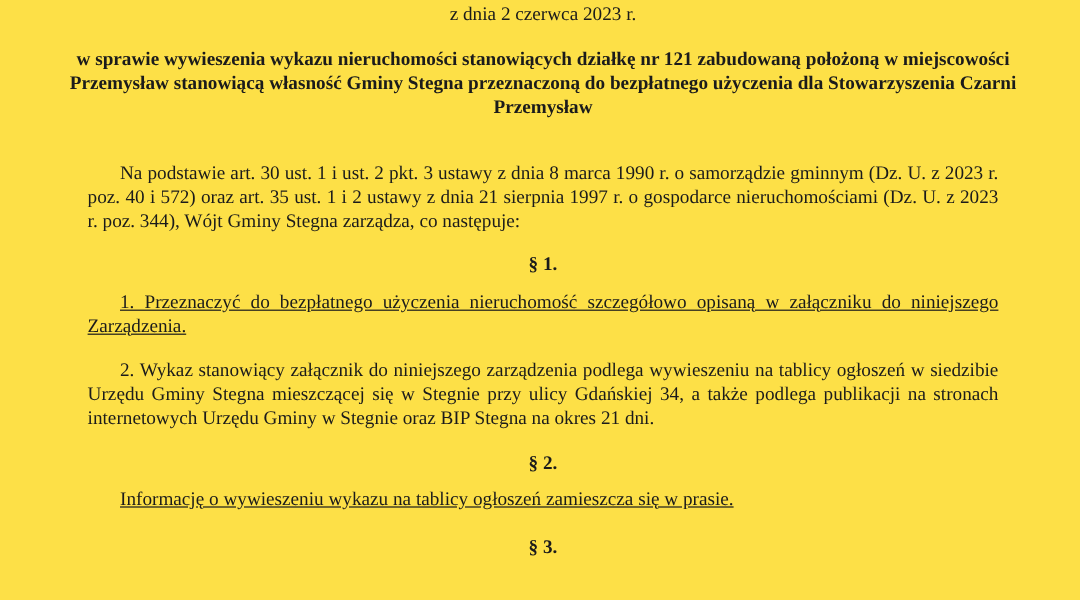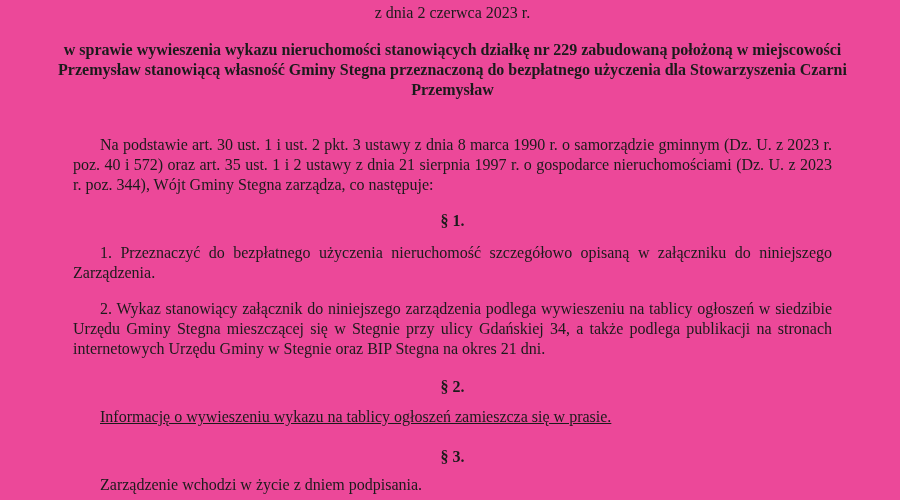--- a/index.html
+++ b/index.html
@@ -12,21 +12,21 @@
   }
   .page {
     box-sizing: border-box;
     width: 900px;
     height: 500px;
     padding: 3px 52px 0 57px;
     font-family: "Liberation Serif", "DejaVu Serif", serif;
     font-size: 16px;
     line-height: 20px;
     color: #1b1b1b;
-    background: #ec4899;
+    background: #fde047;
   }
   .date-line {
     text-align: center;
     margin: 0;
   }
   .doc-title {
     margin: 17px 0 0 0;
     text-align: center;
     font-weight: bold;
     font-size: 16px;
@@ -37,45 +37,44 @@
     text-align: justify;
     text-indent: 27px;
   }
   .section-header {
     margin: 0;
     text-align: center;
     font-weight: bold;
   }
   .mt-intro { margin-top: 35px; }
   .mt-s1    { margin-top: 16px; }
-  .mt-p1    { margin-top: 12px; }
+  .mt-p1    { margin-top: 12px; text-decoration: underline; }
   .mt-p2    { margin-top: 12px; }
   .mt-s2    { margin-top: 18px; }
   .mt-p3    { margin-top: 10px; text-decoration: underline; }
   .mt-s3    { margin-top: 20px; }
   .mt-p4    { margin-top: 8px; }
 </style>
 </head>
 <body>
 
 <div class="page">
 
   <div class="date-line">z dnia 2 czerwca 2023 r.</div>
 
-  <div class="doc-title">w sprawie wywieszenia wykazu nieruchomości stanowiących działkę nr 229 zabudowaną położoną w miejscowości Przemysław stanowiącą własność Gminy Stegna przeznaczoną do bezpłatnego użyczenia dla Stowarzyszenia Czarni Przemysław</div>
+  <div class="doc-title">w sprawie wywieszenia wykazu nieruchomości stanowiących działkę nr 121 zabudowaną położoną w miejscowości Przemysław stanowiącą własność Gminy Stegna przeznaczoną do bezpłatnego użyczenia dla Stowarzyszenia Czarni Przemysław</div>
 
   <p class="para mt-intro">Na podstawie art. 30 ust. 1 i ust. 2 pkt. 3 ustawy z dnia 8 marca 1990 r. o samorządzie gminnym (Dz. U. z 2023 r. poz. 40 i 572) oraz art. 35 ust. 1 i 2 ustawy z dnia 21 sierpnia 1997 r. o gospodarce nieruchomościami (Dz. U. z 2023 r. poz. 344), Wójt Gminy Stegna zarządza, co następuje:</p>
 
   <div class="section-header mt-s1">§ 1.</div>
 
   <p class="para mt-p1">1. Przeznaczyć do bezpłatnego użyczenia nieruchomość szczegółowo opisaną w załączniku do niniejszego Zarządzenia.</p>
 
   <p class="para mt-p2">2. Wykaz stanowiący załącznik do niniejszego zarządzenia podlega wywieszeniu na tablicy ogłoszeń w siedzibie Urzędu Gminy Stegna mieszczącej się w Stegnie przy ulicy Gdańskiej 34, a także podlega publikacji na stronach internetowych Urzędu Gminy w Stegnie oraz BIP Stegna na okres 21 dni.</p>
 
   <div class="section-header mt-s2">§ 2.</div>
 
   <p class="para mt-p3">Informację o wywieszeniu wykazu na tablicy ogłoszeń zamieszcza się w prasie.</p>
 
   <div class="section-header mt-s3">§ 3.</div>
 
-  <p class="para mt-p4">Zarządzenie wchodzi w życie z dniem podpisania.</p>
 
 </div>
 
 </body></html>

